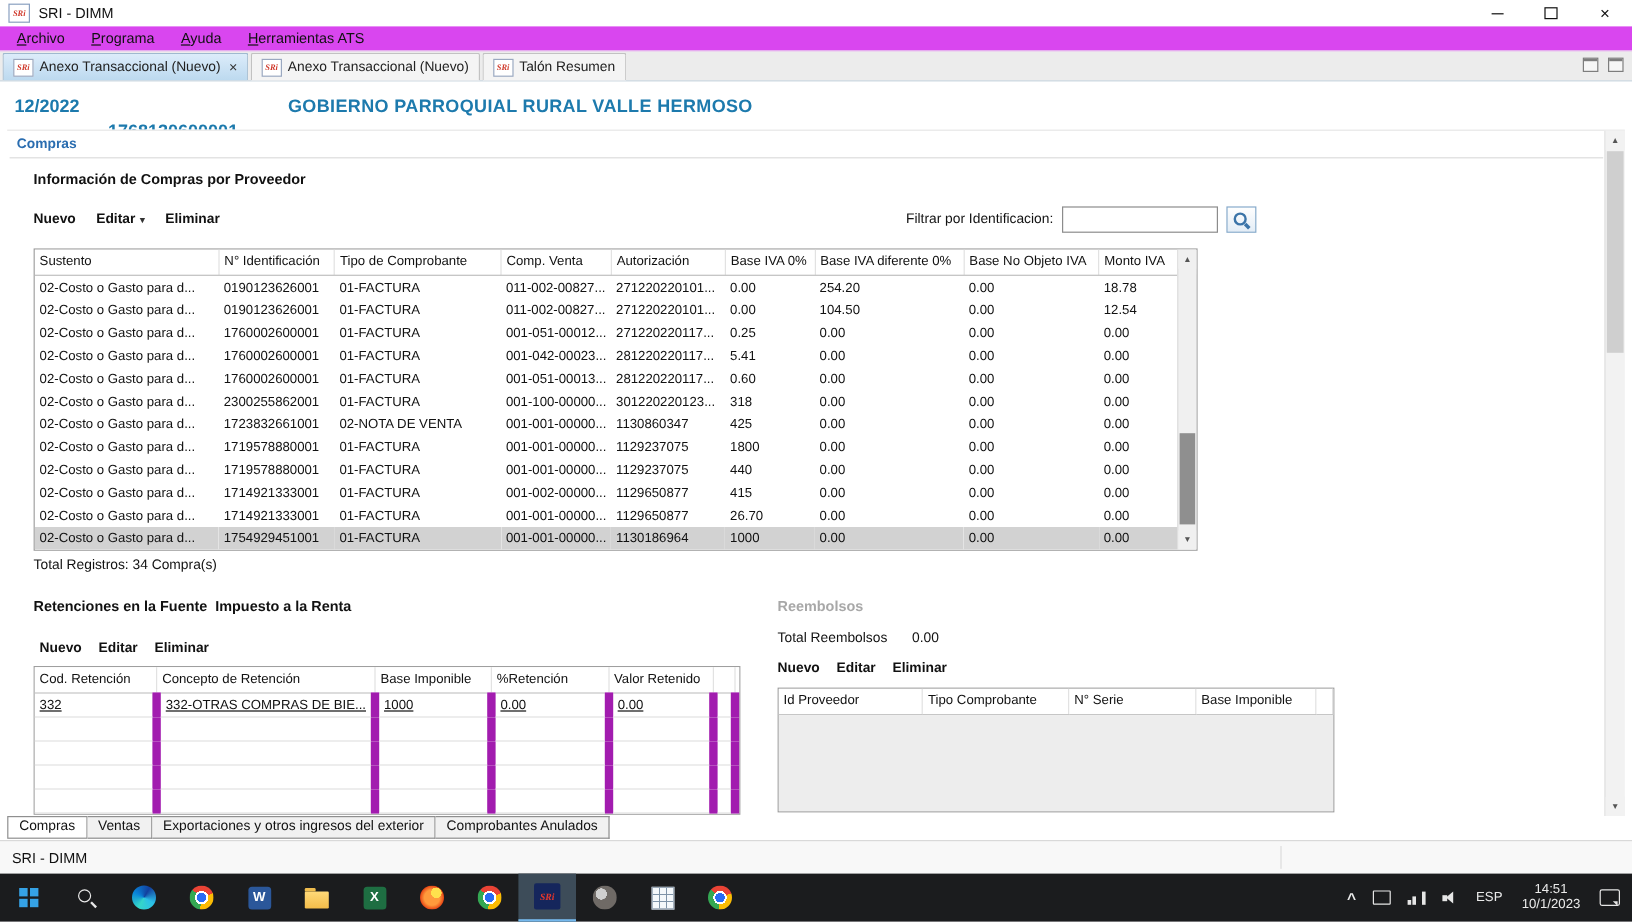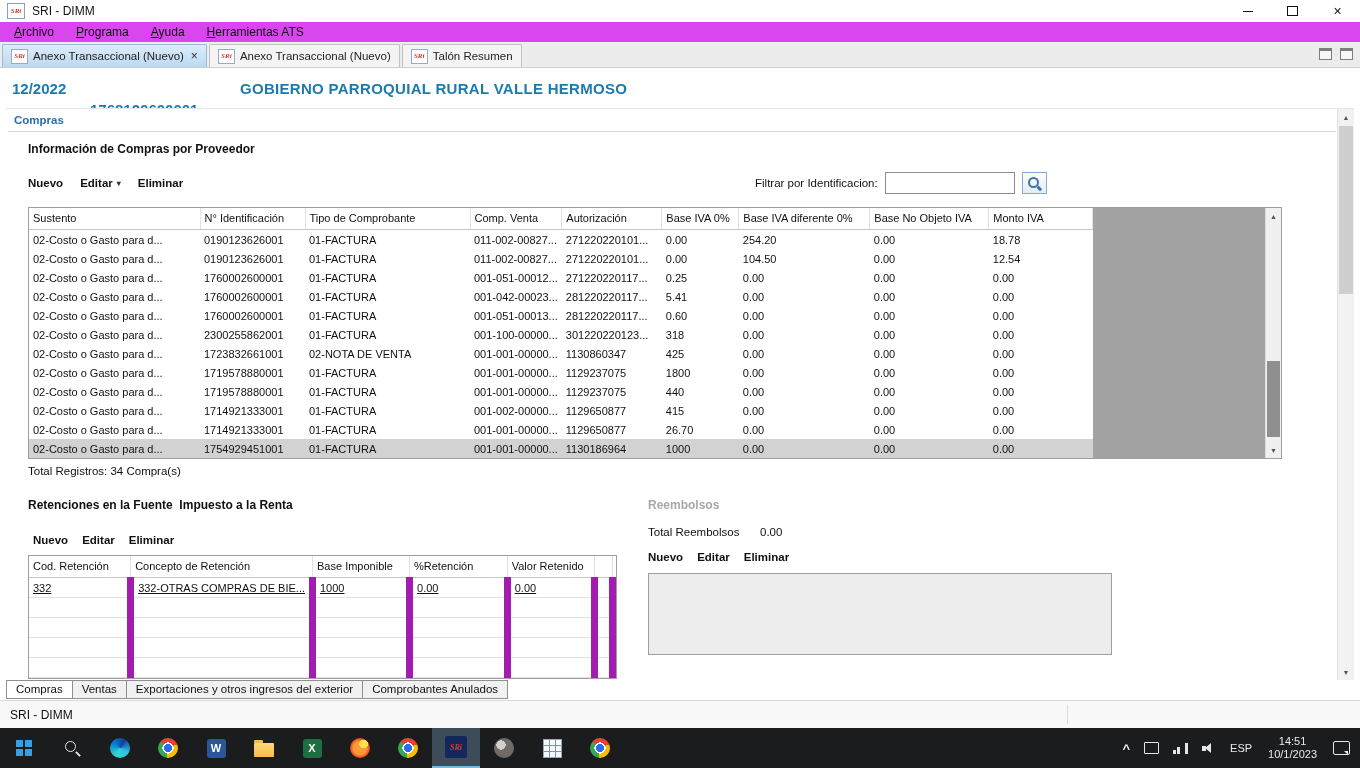--- a/index.html
+++ b/index.html
@@ -54,21 +54,21 @@
   .filter-row{position:absolute;left:749px;top:63px;display:flex;align-items:center;gap:7px;}
   .filter-label{font-size:11.5px;color:#111;white-space:nowrap;}
   .filter-input{width:122px;height:18px;border:1px solid #8c8c8c;font:11px "Liberation Sans",sans-serif;padding:1px 3px;}
   .search-btn{width:25px;height:22px;border:1px solid #86aacb;background:linear-gradient(#fefefe,#e3edf6);
     display:flex;align-items:center;justify-content:center;box-sizing:border-box;}
   .mag{position:relative;width:15px;height:15px;display:block;}
   .mag::before{content:"";position:absolute;left:1px;top:1px;width:7px;height:7px;border:2px solid #3b74a8;border-radius:50%;}
   .mag::after{content:"";position:absolute;width:5px;height:2.5px;background:#3b74a8;transform:rotate(45deg);left:10px;top:11px;}
 
   
-  .tablebox{position:absolute;left:22px;top:98px;width:1254px;height:252px;border:1px solid #9f9f9f;box-sizing:border-box;background:#a3a3a3;overflow:hidden;}
+  .tablebox{position:absolute;left:22px;top:98px;width:970px;height:252px;border:1px solid #9f9f9f;box-sizing:border-box;background:#a3a3a3;overflow:hidden;}
   table.grid{border-collapse:collapse;table-layout:fixed;font-size:11px;background:#fff;}
   .grid th{font-weight:normal;text-align:left;padding:3px 4px 4px;border-right:1px solid #e2e2e2;border-bottom:1px solid #c6c6c6;
     height:14px;white-space:nowrap;overflow:hidden;font-size:11px;color:#111;}
   .grid td{padding:2px 4px;height:15px;white-space:nowrap;overflow:hidden;color:#111;font-size:11px;}
   .grid tr.selected td{background:#d2d2d2;}
   .grid.lined td{border-right:7px solid #a21caf;border-bottom:1px solid #e2e2e2;text-decoration:underline;}
 
   .vscroll{position:absolute;top:0;bottom:0;right:0;width:16px;background:#f0f0f0;border-left:1px solid #dcdcdc;box-sizing:border-box;}
   .vs-arrow{position:absolute;left:0;width:100%;height:16px;display:flex;align-items:center;justify-content:center;
     font-size:7px;color:#555;background:#f0f0f0;}
@@ -482,20 +482,39 @@
           <span>Nuevo</span>
         </span>
       <span class="tb-item">
           <span>Editar</span>
         </span>
       <span class="tb-item">
           <span>Eliminar</span>
         </span>
     </div>
     <div class="reembox">
+      <table class="grid">
+          <colgroup>
+            <col style="width: 120px;">
+            <col style="width: 122px;">
+            <col style="width: 106px;">
+            <col style="width: 100px;">
+            <col style="width: 14px;">
+          </colgroup>
+          <thead>
+            <tr>
+              <th>Id Proveedor</th>
+              <th>Tipo Comprobante</th>
+              <th>N° Serie</th>
+              <th>Base Imponible</th>
+              <th></th>
+            </tr>
+          </thead>
+          <tbody></tbody>
+        </table>
       <div class="reemb-body"></div>
     </div>
 
     <div class="outer-scroll">
       <div class="vs-arrow" style="top:0;">▲</div>
       <div class="vs-thumb" style="top:17px;height:168px;background:#cfcfcf;"></div>
       <div class="vs-arrow" style="bottom:0;">▼</div>
     </div>
   </div>
 

